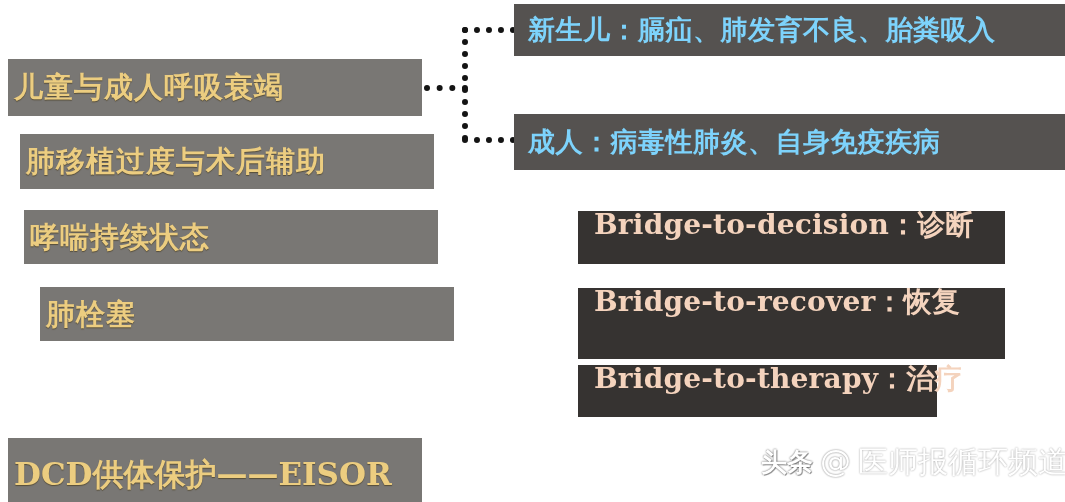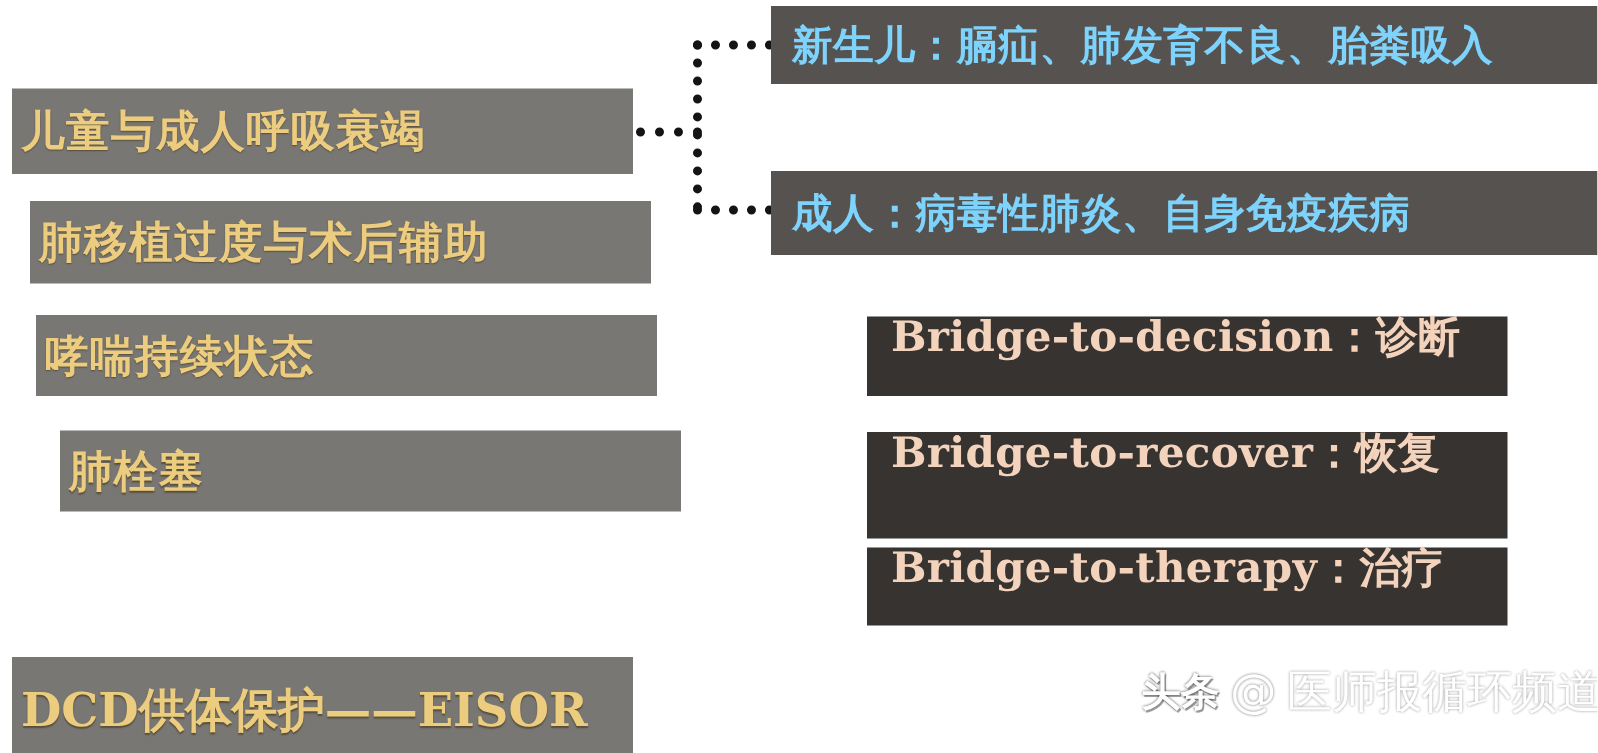--- a/index.html
+++ b/index.html
@@ -81,21 +81,21 @@
     color: #f4d3bd;
     font-family: "DejaVu Serif", "Liberation Serif", serif;
     font-weight: 700;
     font-size: 28px;
     line-height: 1;
     white-space: nowrap;
     letter-spacing: 0.2px;
   }
   .bridge-box.g0 { left: 578px; top: 211px; width: 427px; height: 53px; }
   .bridge-box.g1 { left: 578px; top: 288px; width: 427px; height: 71px; }
-  .bridge-box.g2 { left: 578px; top: 365px; width: 427px; height: 52px; }
+  .bridge-box.g2 { left: 578px; top: 365px; width: 359px; height: 52px; }
   .bridge-box.g3 { left: 578px; top: 440px; width: 450px; height: 55px; }
 
   
   .conn-h {
     position: absolute;
     height: 0;
     border-top: 6px dotted #141414;
   }
   .conn-v {
     position: absolute;

